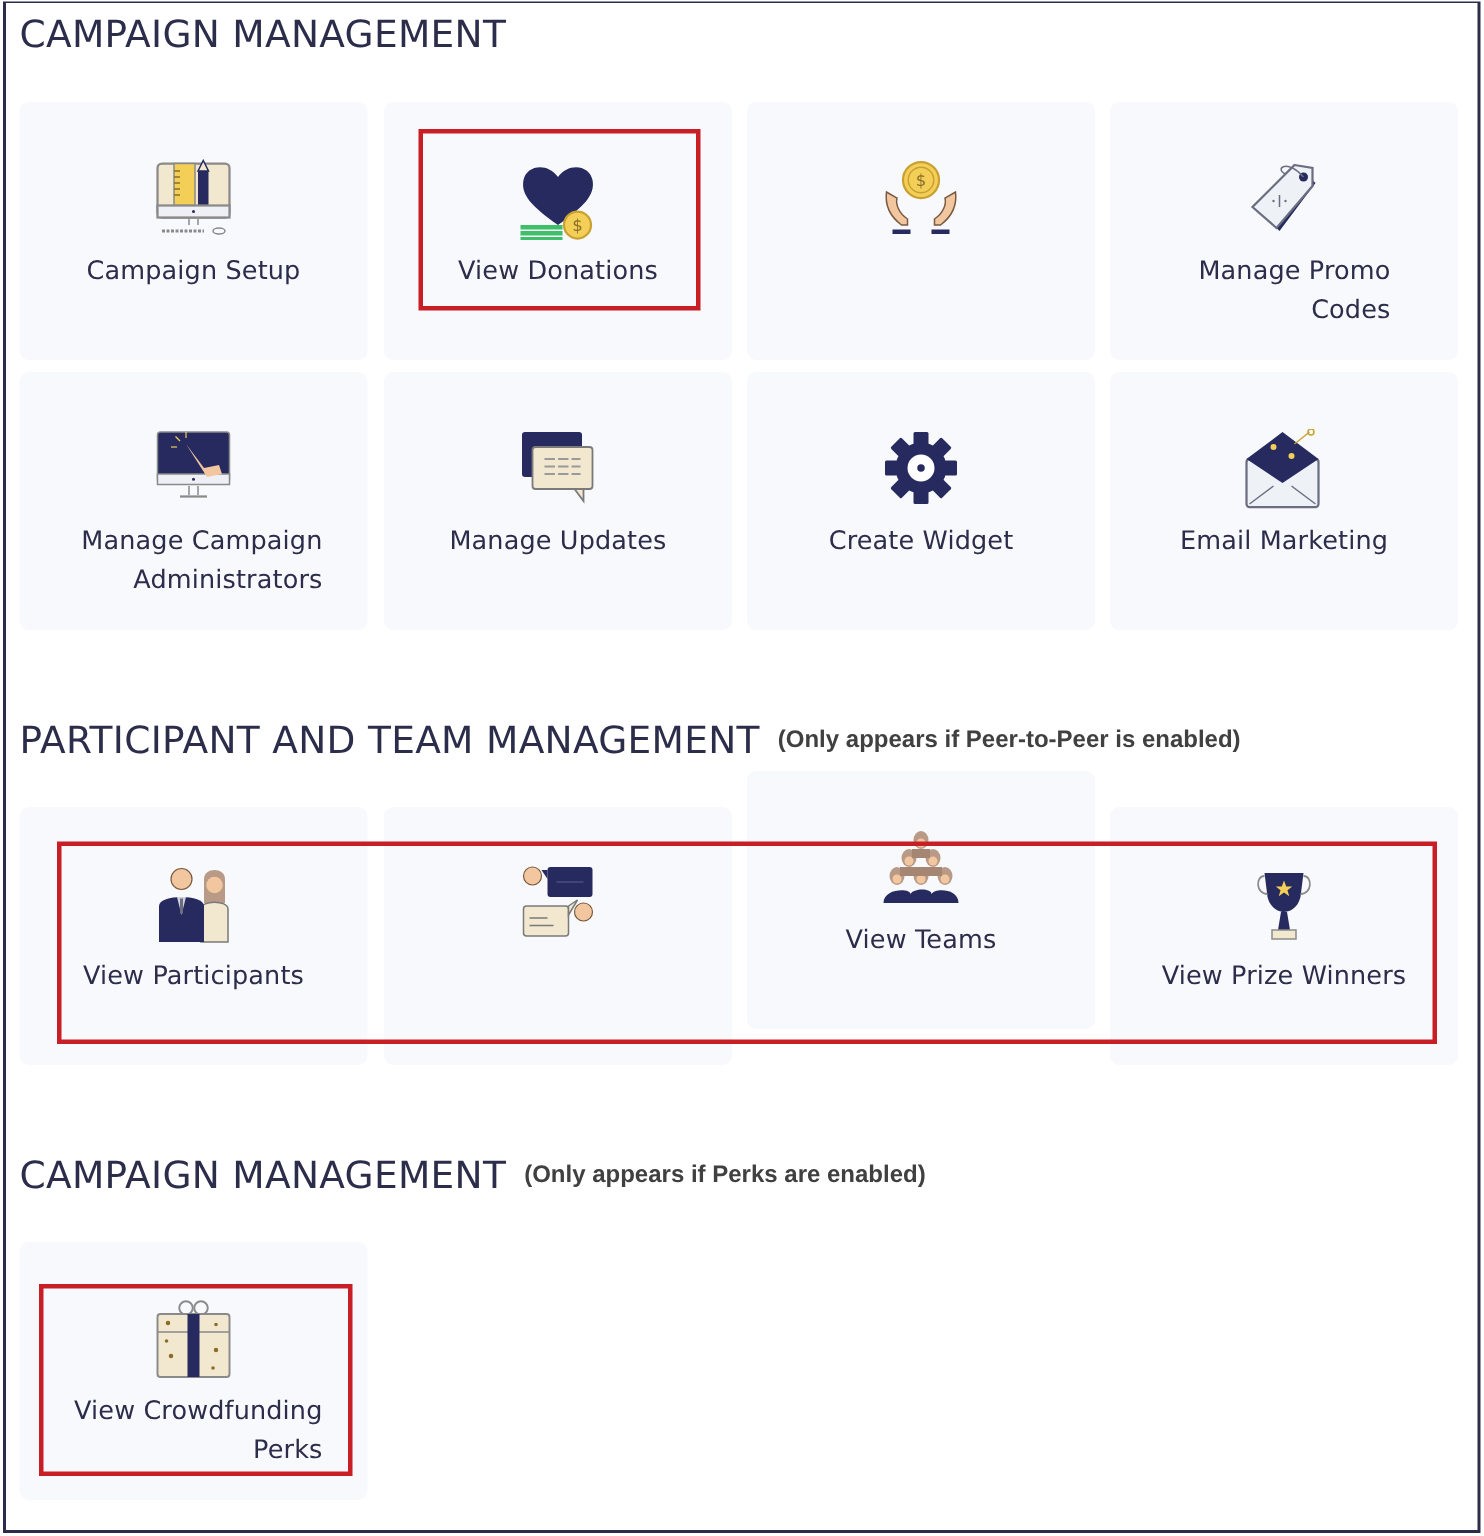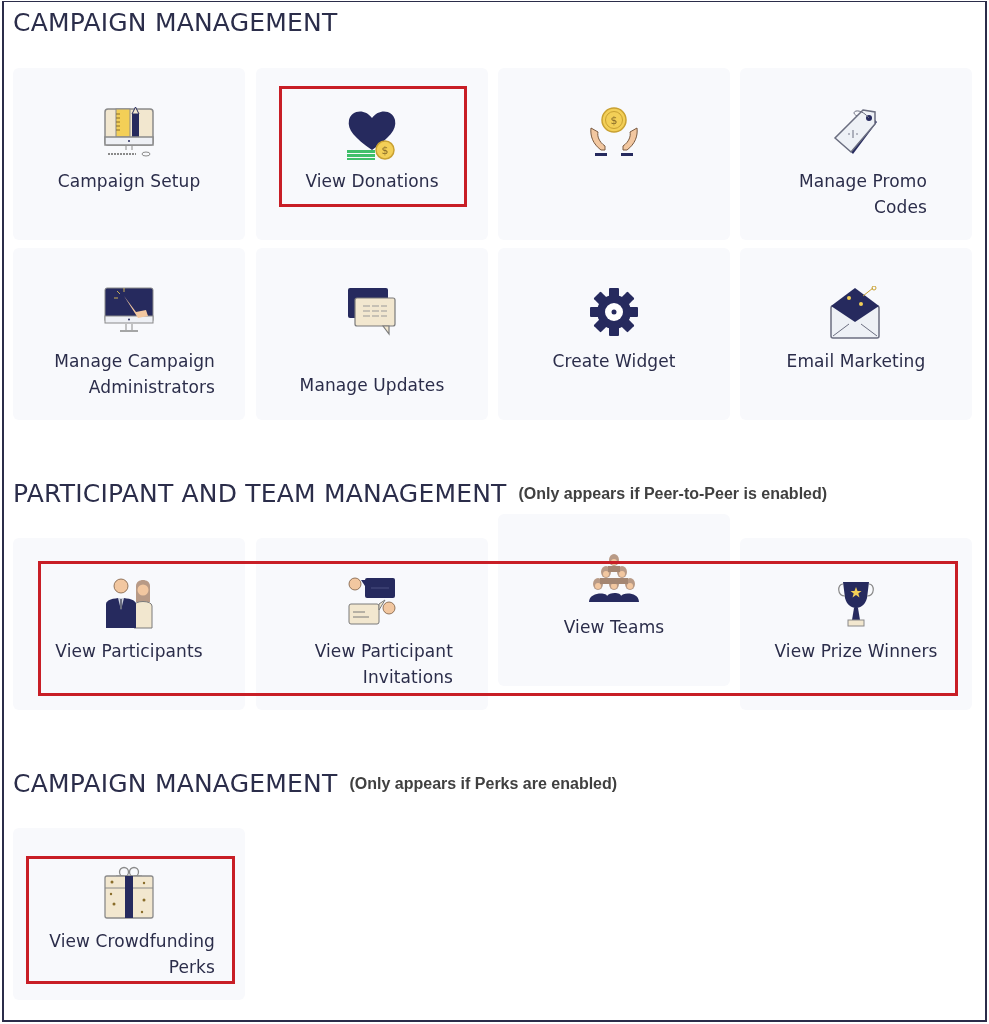--- a/index.html
+++ b/index.html
@@ -124,21 +124,21 @@
           <line x1="16" y1="12" x2="12" y2="12"></line>
         </g>
       <line x1="24" y1="38" x2="24" y2="44" stroke="#8a8a8a"></line>
         <line x1="30" y1="38" x2="30" y2="44" stroke="#8a8a8a"></line>
       <line x1="18" y1="45" x2="36" y2="45" stroke="#8a8a8a" stroke-width="1.5"></line>
     </svg>
   </div>
   <div class="label" data-name="card-label">Manage Campaign Administrators</div>
 </div>
 
-<div class="card" style="left:256px; top:248px;gap:24px;" data-name="card-manage-updates">
+<div class="card" style="left:256px; top:248px;" data-name="card-manage-updates">
   <div class="icon" data-name="chat-bubbles-icon">
     <svg width="54" height="54" viewBox="0 0 54 54">
       <rect x="3" y="2" width="40" height="30" rx="2" fill="#262a5e"></rect>
       <rect x="10" y="12" width="40" height="28" rx="2" fill="#f2e7cf" stroke="#7a7a7a" stroke-width="1.2"></rect>
       <polygon points="38,40 44,48 44,40" fill="#f2e7cf" stroke="#7a7a7a" stroke-width="1.2"></polygon>
       <g stroke="#9a9a9a" stroke-width="1.2">
           <line x1="18" y1="20" x2="42" y2="20" stroke-dasharray="7,2"></line>
           <line x1="18" y1="25" x2="42" y2="25" stroke-dasharray="7,2"></line>
           <line x1="18" y1="30" x2="42" y2="30" stroke-dasharray="7,2"></line>
         </g>
@@ -215,21 +215,20 @@
       <rect x="20" y="2" width="30" height="20" rx="2" fill="#262a5e"></rect>
       <polygon points="20,4 16,4 20,10" fill="#262a5e"></polygon>
       <line x1="26" y1="12" x2="44" y2="12" stroke="#4a4e80"></line>
       <rect x="4" y="28" width="30" height="20" rx="2" fill="#f2e7cf" stroke="#7a7a7a"></rect>
       <polygon points="34,28 40,24 34,34" fill="#f2e7cf" stroke="#7a7a7a"></polygon>
       <line x1="8" y1="36" x2="20" y2="36" stroke="#7a7a7a"></line>
         <line x1="8" y1="41" x2="24" y2="41" stroke="#7a7a7a"></line>
       <circle cx="44" cy="32" r="6" fill="#f2c7a0" stroke="#7a5a40" stroke-width="0.8"></circle>
     </svg>
   </div>
-  <div class="label" data-name="card-label">View Participant Invitations</div>
 </div>
 
 <div class="card" style="left:498px; top:514px;" data-name="card-view-teams">
   <div class="icon" data-name="team-pyramid-icon">
     <svg width="54" height="54" viewBox="0 0 54 54">
       <g fill="#b89a86">
         <ellipse cx="27" cy="8" rx="5" ry="6"></ellipse>
         <ellipse cx="19" cy="20" rx="5" ry="6"></ellipse>
           <ellipse cx="35" cy="20" rx="5" ry="6"></ellipse>
         <ellipse cx="11" cy="32" rx="5" ry="6"></ellipse>

